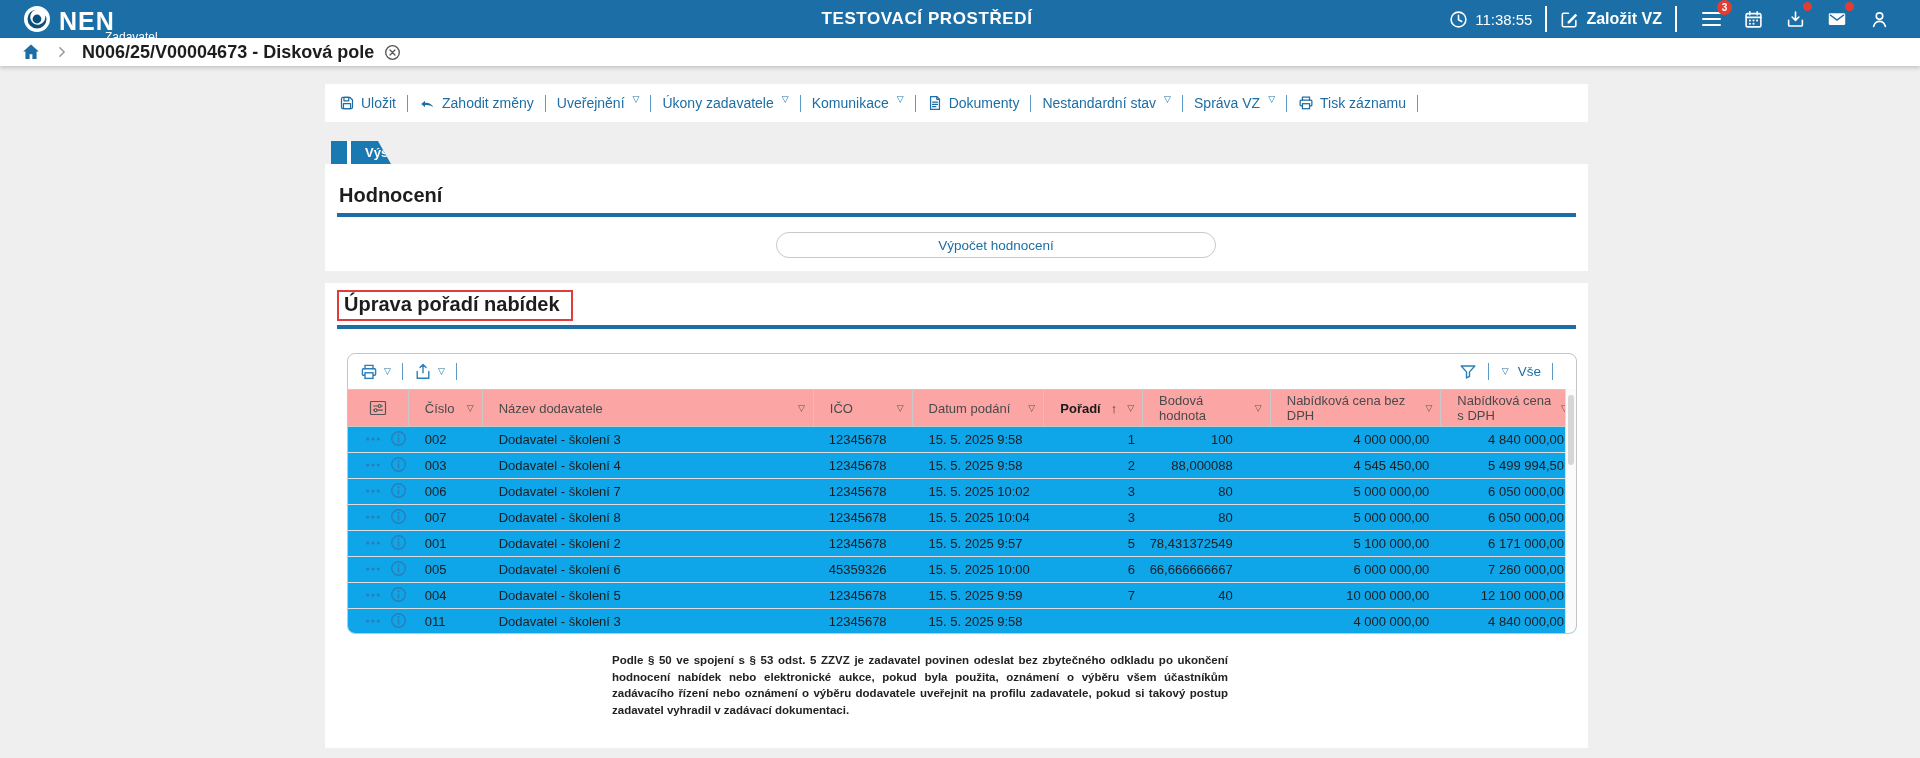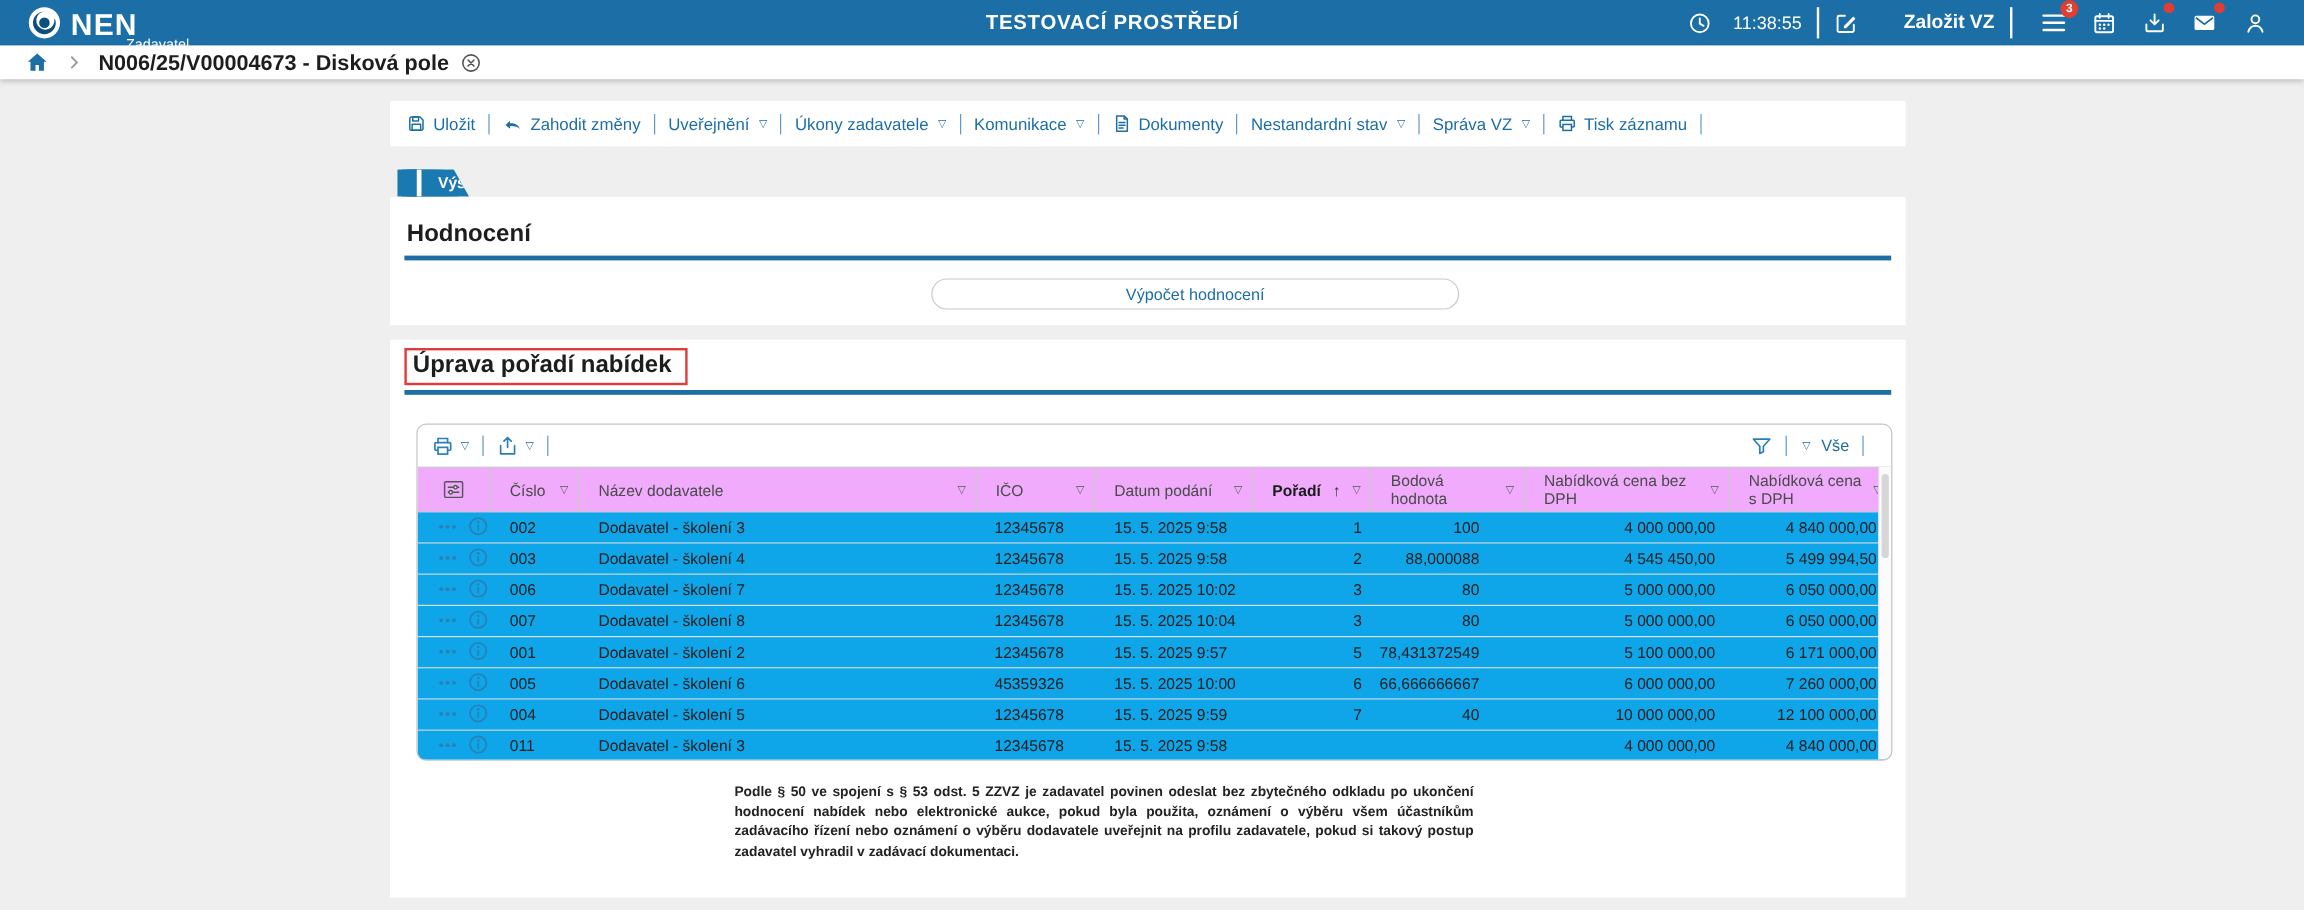--- a/index.html
+++ b/index.html
@@ -9,40 +9,40 @@
 
   
   .hdr{position:absolute;top:0;left:0;width:100%;height:38px;background:#1b6ea6;color:#fff;display:flex;align-items:center;}
   .brand{position:absolute;left:22px;top:1px;display:flex;align-items:flex-end;}
   .brand .logo{margin-top:3px;}
   .brand-txt{position:relative;margin-left:7px;}
   .brand-name{font-size:25px;font-weight:700;letter-spacing:1px;line-height:26px;}
   .brand-sub{position:absolute;left:46px;top:22px;font-size:12px;font-weight:400;white-space:nowrap;}
   .env{position:absolute;left:0;right:66px;text-align:center;font-size:17px;font-weight:700;letter-spacing:.6px;}
   .hdr-right{position:absolute;right:20px;top:0;height:38px;display:flex;align-items:center;}
-  .hdr-item{display:flex;align-items:center;gap:18px;color:#fff;}
+  .hdr-item{display:flex;align-items:center;gap:7px;color:#fff;}
   .hdr time,.hdr-time{font-size:15px;}
-  .createvz{font-size:16px;font-weight:700;margin-left:20px;}
+  .createvz{font-size:16px;font-weight:700;}
   .wsep{width:2px;height:26px;background:#fff;margin:0 13px;}
   .icbtn{position:relative;display:flex;align-items:center;justify-content:center;width:26px;height:30px;margin:0 8px;cursor:pointer;}
   .badge{position:absolute;top:-4px;right:-8px;min-width:15px;height:15px;border-radius:8px;background:#e23d32;color:#fff;font-size:10px;font-weight:700;display:flex;align-items:center;justify-content:center;padding:0 3px;}
   .reddot{position:absolute;top:-2px;right:-4px;width:9px;height:9px;border-radius:50%;background:#e23d32;}
   .burger{display:flex;flex-direction:column;gap:3.5px;}
   .burger i{display:block;width:19px;height:2.6px;background:#fff;border-radius:1px;}
 
   
   .crumbbar{position:absolute;top:38px;left:0;width:100%;height:28px;background:#fff;box-shadow:0 2px 4px rgba(0,0,0,.18);display:flex;align-items:center;z-index:5;}
   .crumbbar .home{margin-left:22px;display:flex;cursor:pointer;}
   .crumbbar .chev{margin:0 14px 0 16px;display:flex;}
   .crumb-item{font-size:18px;font-weight:700;color:#1d1d1d;}
   .xcircle{margin-left:10px;display:flex;cursor:pointer;}
 
   
   .toolbar{position:absolute;left:325px;top:84px;width:1263px;height:38px;background:#fff;display:flex;align-items:center;padding-left:14px;}
-  .tb-item{display:flex;align-items:center;gap:6px;color:#1c6ea4;font-size:14px;cursor:pointer;white-space:nowrap;}
+  .tb-item{display:flex;align-items:flex-start;gap:6px;color:#1c6ea4;font-size:14px;cursor:pointer;white-space:nowrap;}
   .tbsep{width:1px;height:17px;background:#5b9ac6;margin:0 11px;}
   .caret{font-size:9px;color:#1c6ea4;line-height:1;margin-left:2px;}
 
   
   .tabs{position:absolute;left:331px;top:141px;height:23px;display:flex;gap:4px;z-index:4;}
   .tab{position:relative;height:23px;cursor:pointer;}
   .tab-shadow{position:absolute;inset:0;background:#4a5b66;opacity:.55;clip-path:polygon(0 0,calc(100% - 13px) 0,100% 100%,0 100%);}
   .tab-face{position:absolute;top:0;bottom:0;left:0;right:5px;background:#1b79b2;color:#fff;font-size:13px;font-weight:700;display:flex;align-items:center;padding:0 26px 0 14px;clip-path:polygon(0 0,calc(100% - 13px) 0,100% 100%,0 100%);white-space:nowrap;}
   .tab.active .tab-shadow{background:#98a4ac;opacity:.8;}
   .tab.active .tab-face{background:#fff;color:#111;}
@@ -56,21 +56,21 @@
   .redbox-title{display:inline-block;margin:7px 0 0 12px;padding:1px 11px 3px 5px;border:2px solid #e23b3b;font-size:20px;font-weight:700;color:#1d1d1d;}
   .panel2 .bluerule{margin-top:4px;}
 
   
   .card{position:relative;margin:24px 0 0 22px;width:1230px;height:281px;background:#fff;border:1px solid #c4c4c4;border-radius:8px;overflow:hidden;}
   .card-toolbar{height:35px;display:flex;align-items:center;padding:0 12px;color:#2a7fb8;}
   .ct-left{display:flex;align-items:center;}
   .ct-right{margin-left:auto;display:flex;align-items:center;}
   .ct-btn{display:flex;align-items:center;gap:4px;cursor:pointer;color:#2a7fb8;}
   .vse{font-size:13.5px;color:#1c6ea4;margin-left:5px;cursor:pointer;}
-  .grid-head{display:flex;height:38px;background:#f0abfc;border-top:1px solid #c9c9c9;border-bottom:1px solid #c9c9c9;}
+  .grid-head{display:flex;height:38px;background:#fca5a5;border-top:1px solid #c9c9c9;border-bottom:1px solid #c9c9c9;}
   .th{display:flex;align-items:center;border-right:1px solid #c9c9c9;padding:0 8px 0 16px;color:#4a4a4a;font-size:13px;overflow:hidden;}
   .th:last-child{border-right:none;}
   .th .lbl{flex:1;line-height:15px;white-space:normal;}
   .th .fcaret{font-size:9px;color:#555;margin-left:4px;}
   .th.sorted .lbl{color:#1a1a1a;font-weight:700;}
   .sortarrow{font-size:13px;color:#333;margin:0 6px 0 2px;}
   .th.c-sel{justify-content:center;padding:0;}
   .tr{display:flex;height:26px;border-bottom:1px solid #dedede;background:#0ea5e9;}
   .td{display:flex;align-items:center;font-size:13px;color:#1d1d1d;padding-left:16px;white-space:nowrap;overflow:hidden;}
   .td.num{justify-content:flex-end;padding-left:0;}

